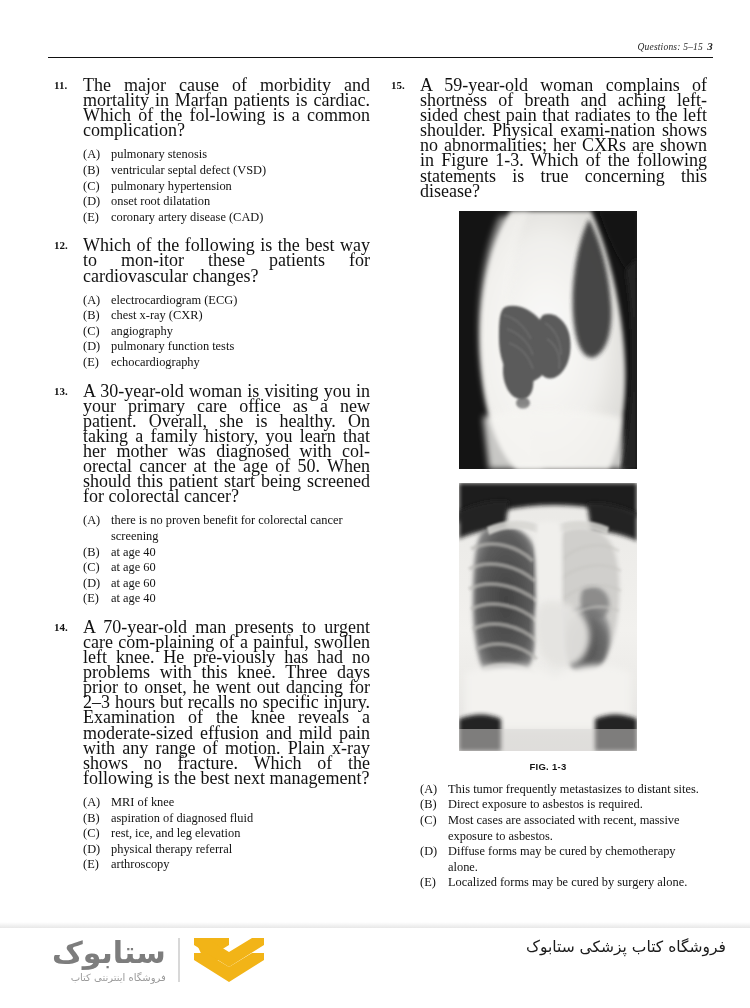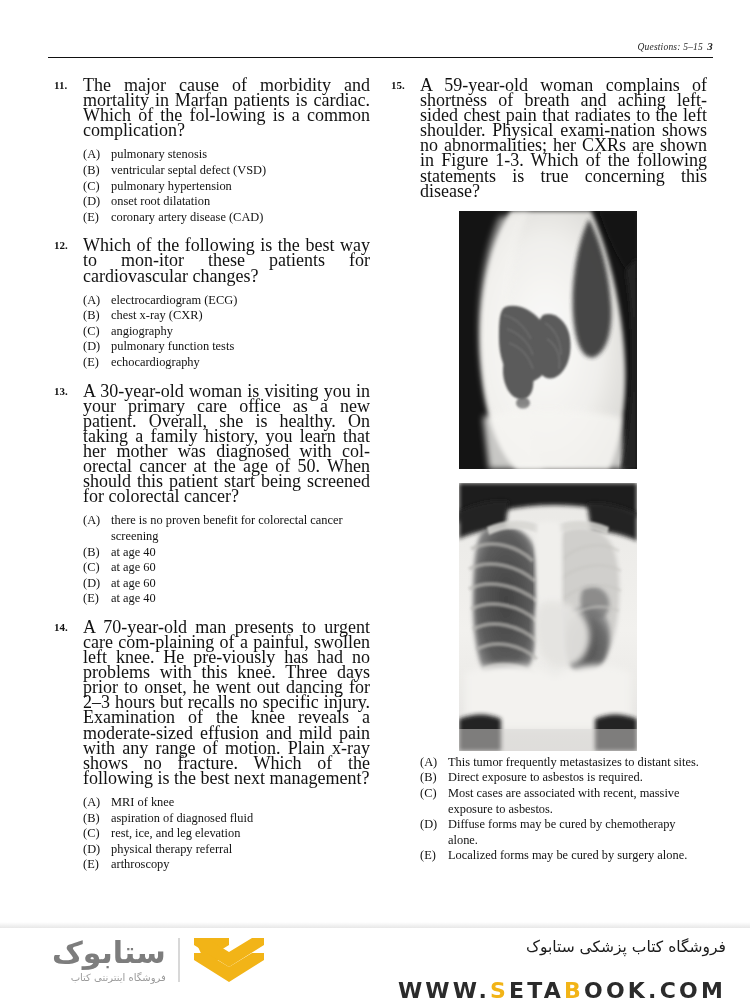--- a/index.html
+++ b/index.html
@@ -199,21 +199,21 @@
     position: absolute;
     right: 24px;
     top: 10px;
     text-align: right;
   }
   .site-fa {
     font-family: "DejaVu Sans", sans-serif;
     font-size: 15.5px;
     color: #1a1a1a;
     direction: rtl;
-    margin-bottom: 22px;
+    margin-bottom: 5px;
   }
   .site-url {
     font-family: "DejaVu Sans", sans-serif;
     font-size: 22px;
     font-weight: bold;
     letter-spacing: 3.2px;
     color: #2b2b2b;
     white-space: nowrap;
   }
   .site-url .hl { color: #f2b417; }
@@ -486,20 +486,21 @@
 
             <path d="M6 190 C40 176 76 180 96 194 C118 180 150 178 172 190 L172 246 L6 246 Z" fill="#f3f2ef" filter="url(#pb3)"></path>
 
             <path d="M0 236 C14 230 30 230 42 236 L42 268 L0 268 Z" fill="#1c1c1c" filter="url(#pb2)"></path>
             <path d="M178 236 C164 230 148 230 136 236 L136 268 L178 268 Z" fill="#1c1c1c" filter="url(#pb2)"></path>
             <rect x="0" y="246" width="178" height="22" fill="#d7d6d3" opacity=".5"></rect>
             <rect x="0" y="0" width="178" height="268" fill="#ffffff" opacity=".03"></rect>
           </svg>
         </div>
 
+        <div class="fig-caption">FIG. 1-3</div>
       </div>
 
       <div class="opts" style="margin-top:0">
         <div class="opt">
           <span class="opt-letter">(A)</span>
           <span class="opt-text">This tumor frequently metastasizes to distant sites.</span>
         </div>
         <div class="opt">
           <span class="opt-letter">(B)</span>
           <span class="opt-text">Direct exposure to asbestos is required.</span>
@@ -541,17 +542,16 @@
           <path d="M2 2 L37 2 L37 9 L24 17 L37 17 L37 24 L12 24 Z"></path>
           <path d="M2 14 L14 14 L37 28 L60 14 L72 14 L37 36 Z" opacity="0"></path>
           <path d="M2 2 L14 2 L37 16 L60 2 L72 2 L72 9 L37 31 L2 9 Z"></path>
           <path d="M2 17 L14 17 L37 31 L60 17 L72 17 L72 24 L37 46 L2 24 Z"></path>
         </g>
       </svg>
     </div>
 
     <div class="site-block">
       <div class="site-fa">فروشگاه کتاب پزشکی ستابوک</div>
-      <div class="site-url"><span>WWW.</span><span class="hl">S</span><span>ETA</span><span class="hl">B</span><span>OOK.COM</span></div>
     </div>
 
   </div>
 </div>
 
 </body></html>

